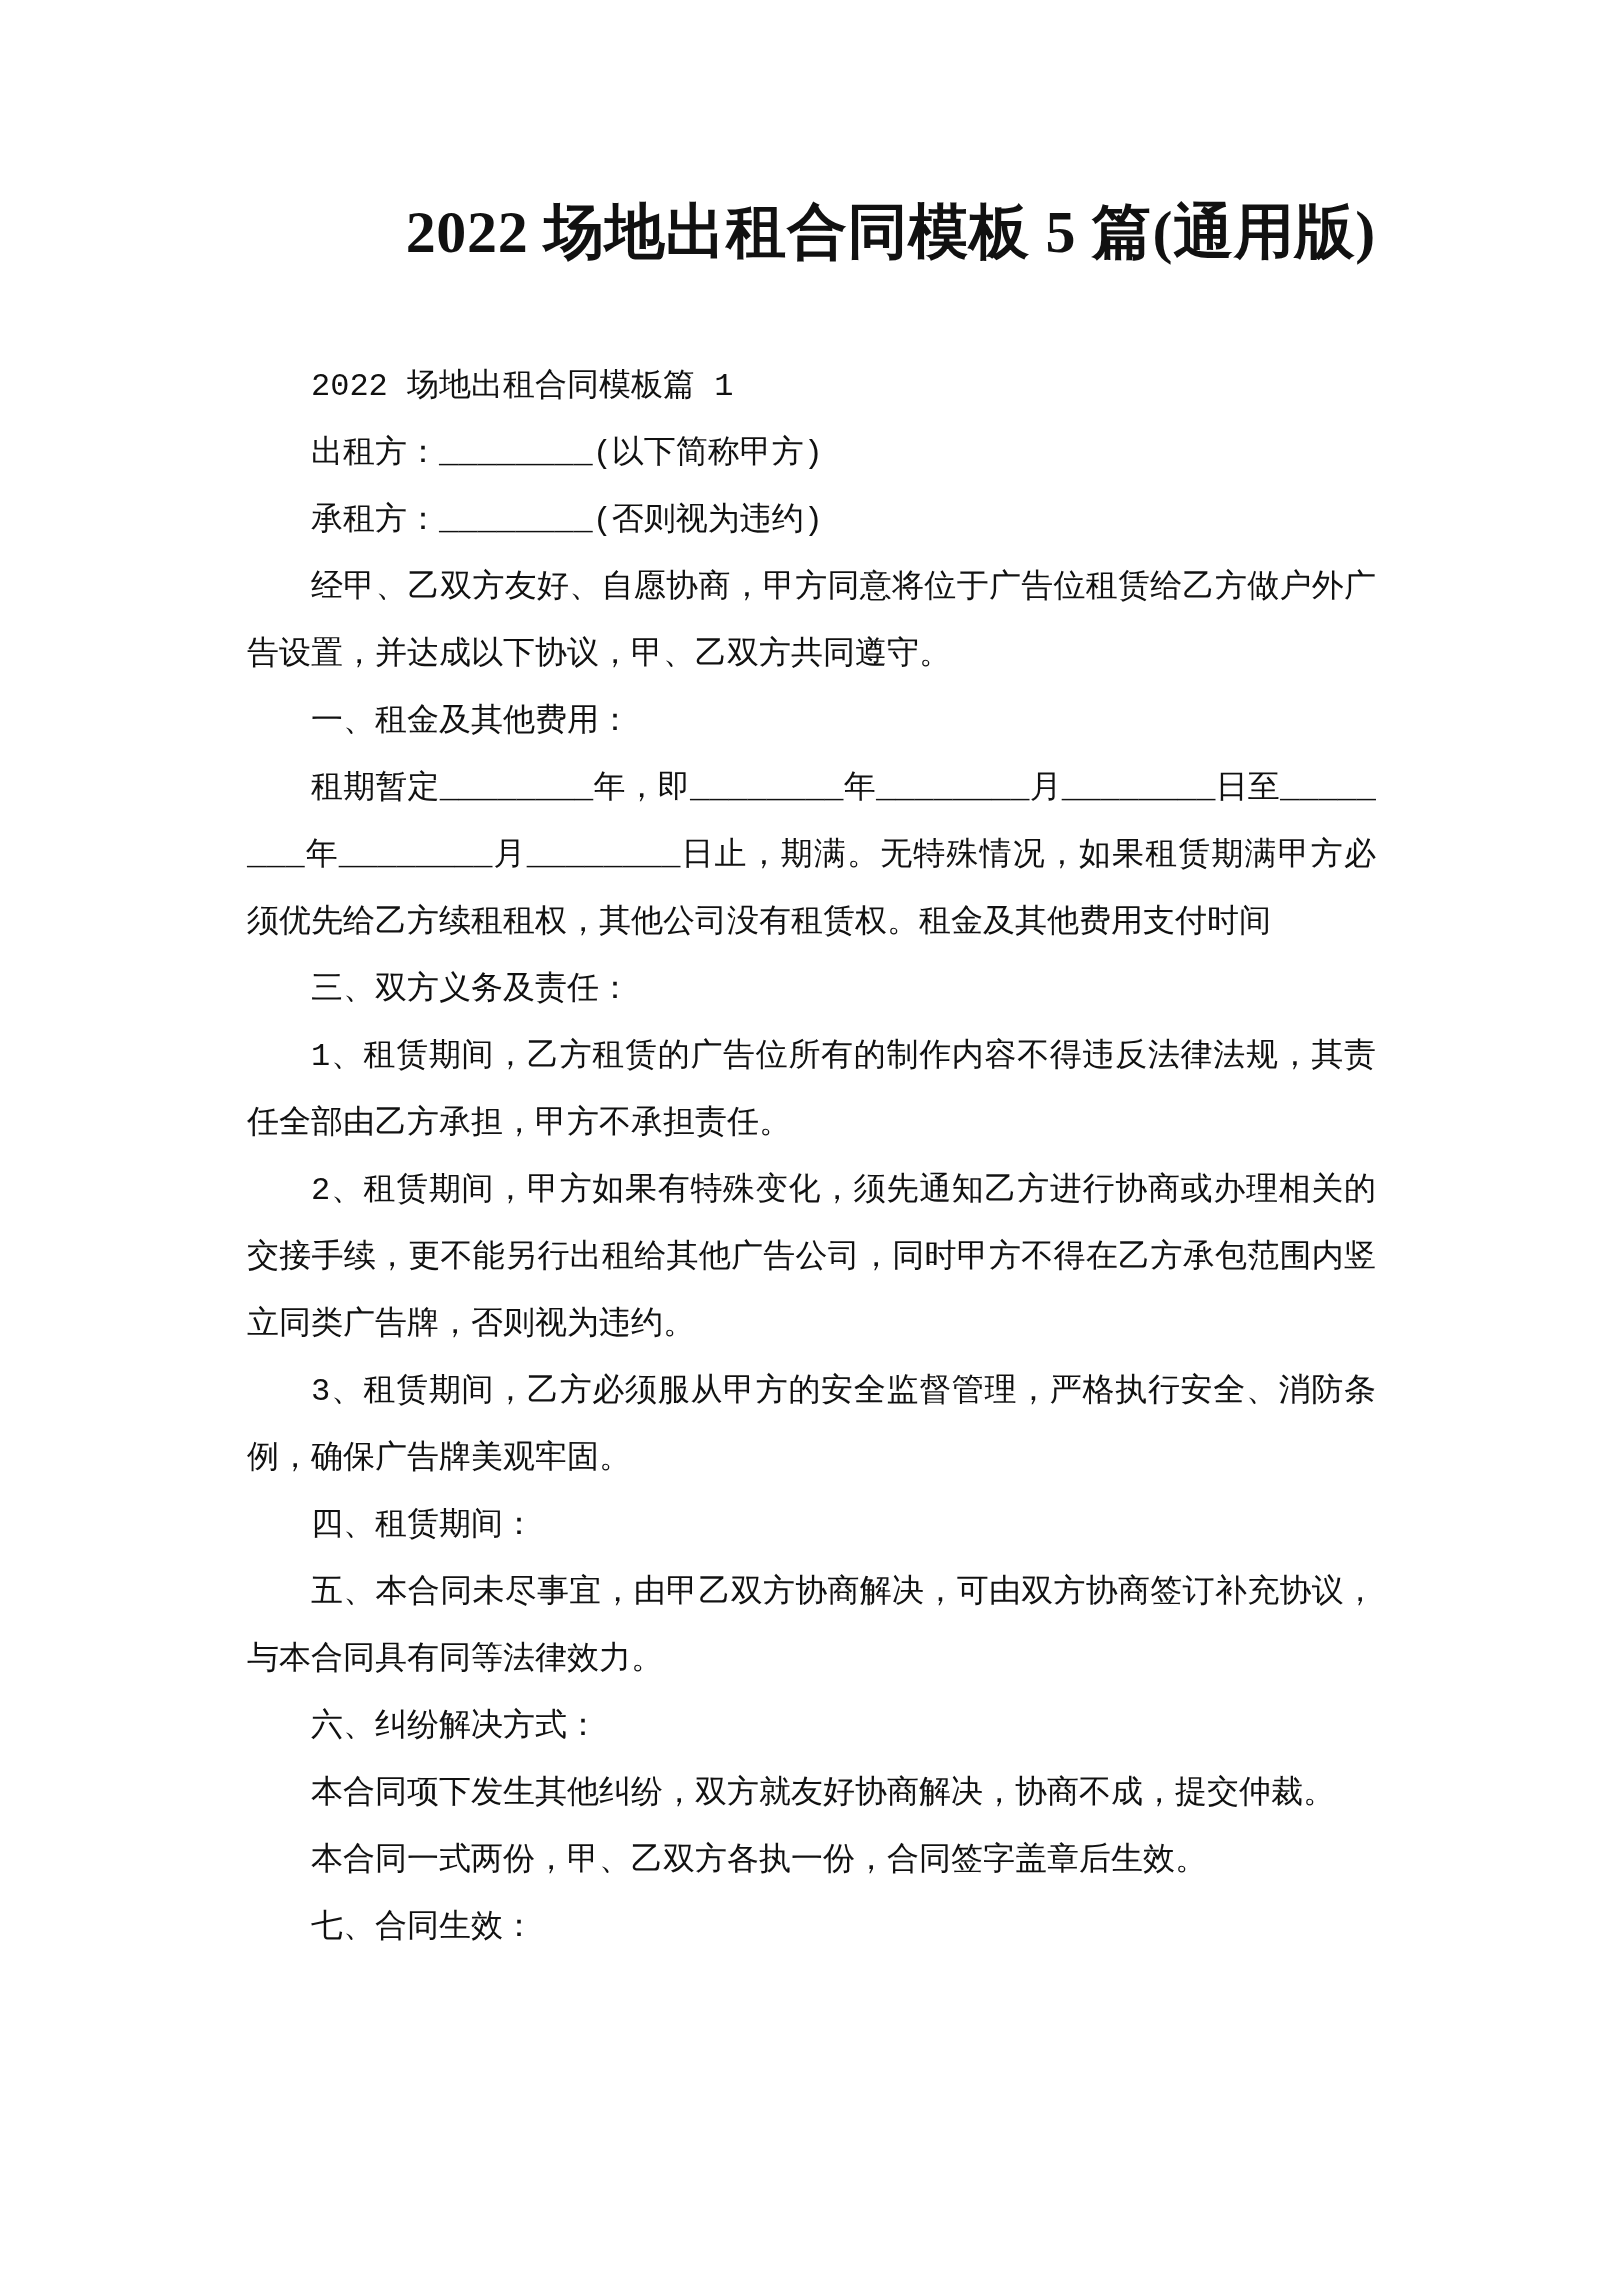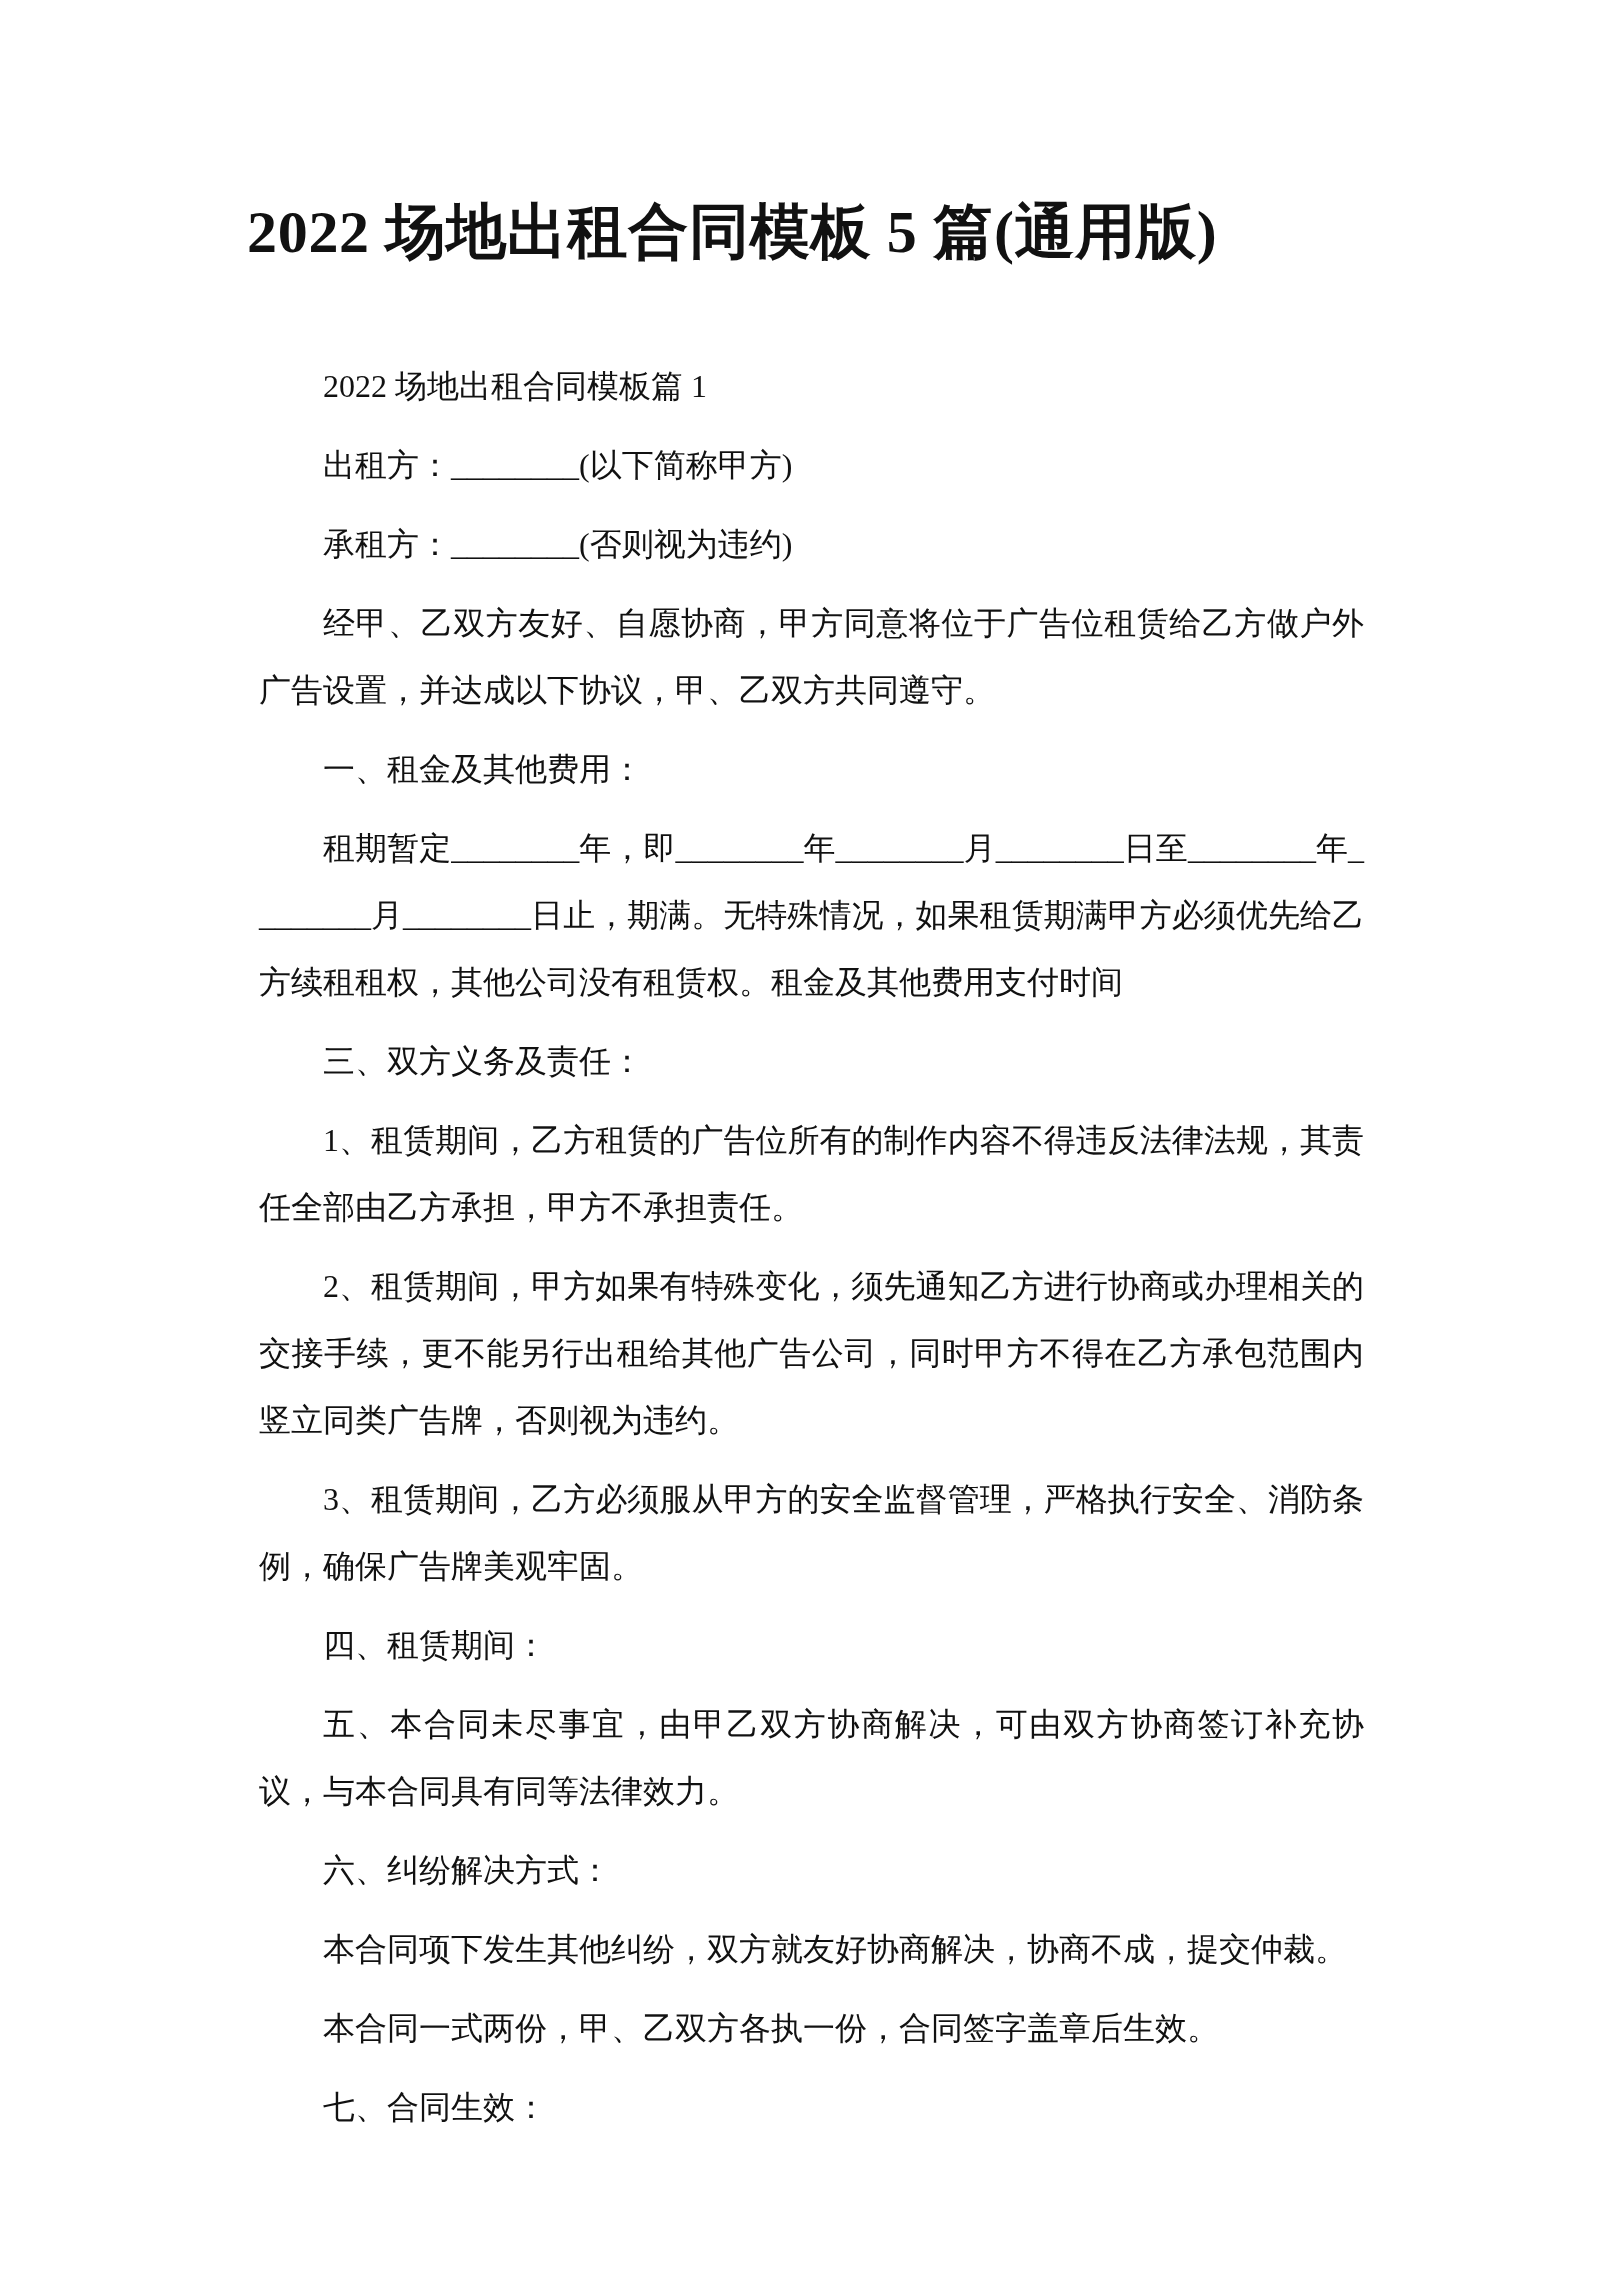--- a/index.html
+++ b/index.html
@@ -19,32 +19,33 @@
     height: 2295px;
     background: #ffffff;
     padding: 196px 247px 131px 247px;
     overflow: hidden;
   }
   .doc-title {
     margin: 0 0 85px 0;
     font-size: 60px;
     font-weight: bold;
     line-height: 1.2;
-    text-align: left;
+    text-align: right;
     white-space: nowrap;
     letter-spacing: 0.7px;
   }
   .para {
-    margin: 12px;
+    margin: 0;
     font-size: 32px;
     line-height: 67px;
     text-align: justify;
     text-justify: inter-ideograph;
     text-indent: 2em;
     word-break: break-all;
+    font-family: Liberation Mono, monospace;
   }
 </style>
 </head>
 <body>
 
 <div class="page">
   <h1 class="doc-title">2022 场地出租合同模板 5 篇(通用版)</h1>
 
   <p class="para">2022 场地出租合同模板篇 1</p>
   <p class="para">出租方：________(以下简称甲方)</p>

